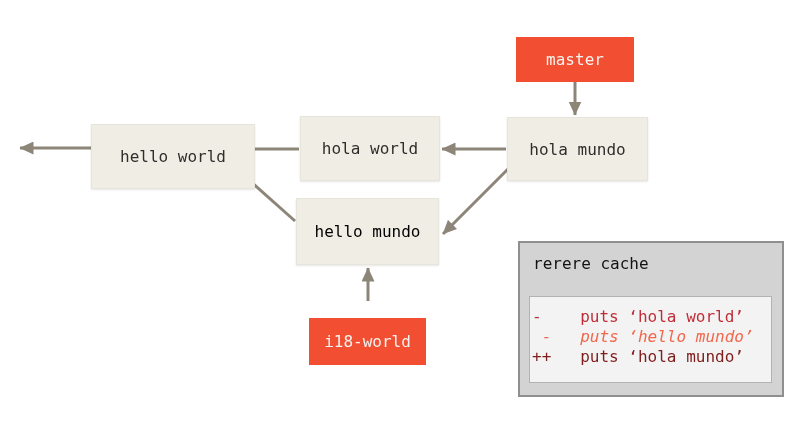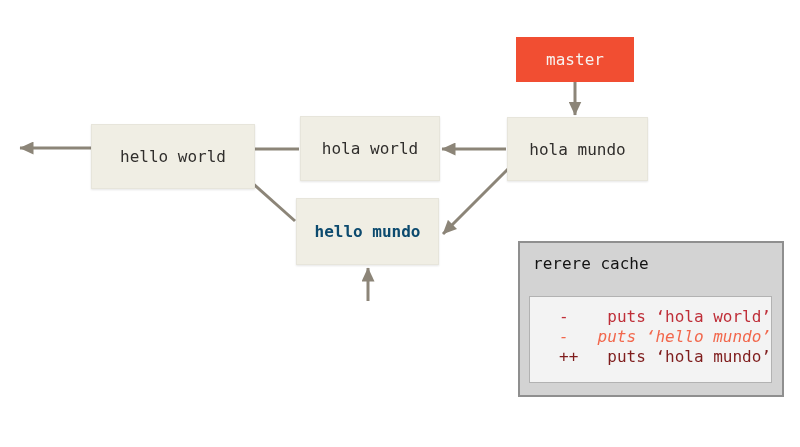--- a/index.html
+++ b/index.html
@@ -88,24 +88,25 @@
   </svg>
 
   <div class="branch-label" id="branch-master" style="background: rgb(241, 78, 50); color: rgb(247, 242, 239);">master</div>
 
   <div class="commit" id="commit-hello-world" style="background: rgb(240, 238, 228); color: rgb(48, 46, 44);">hello world</div>
 
   <div class="commit" id="commit-hola-world" style="background: rgb(240, 238, 228); color: rgb(48, 46, 44);">hola world</div>
 
   <div class="commit" id="commit-hola-mundo" style="background: rgb(240, 238, 228); color: rgb(48, 46, 44);">hola mundo</div>
 
-  <div class="commit" id="commit-hello-mundo" style="background: rgb(240, 238, 228); color: #0c4a6e; font-weight: bold;">hello mundo</div>
+  <div class="commit" id="commit-hello-mundo" style="background: rgb(240, 238, 228); color: #000000;">hello mundo</div>
 
+  <div class="branch-label" id="branch-i18-world" style="background: rgb(241, 78, 50); color: rgb(247, 242, 239);">i18-world</div>
 
-  <div class="rerere-panel" style="background: rgb(211, 211, 211); border-color: rgb(143, 143, 143); text-align: right;">
+  <div class="rerere-panel" style="background: rgb(211, 211, 211); border-color: rgb(143, 143, 143);">
     <div class="rerere-title">rerere cache</div>
     <div class="diff-box" style="background: rgb(243, 243, 243); border-color: rgb(178, 178, 178);">
       <div class="diff-line" style="color: rgb(191, 46, 56);">-    puts ‘hola world’</div>
       <div class="diff-line" style="color: rgb(242, 103, 76); font-style: italic;"> -   puts ‘hello mundo’</div>
       <div class="diff-line" style="color: #7f1d1d;">++   puts ‘hola mundo’</div>
     </div>
   </div>
 
 </div>
 

